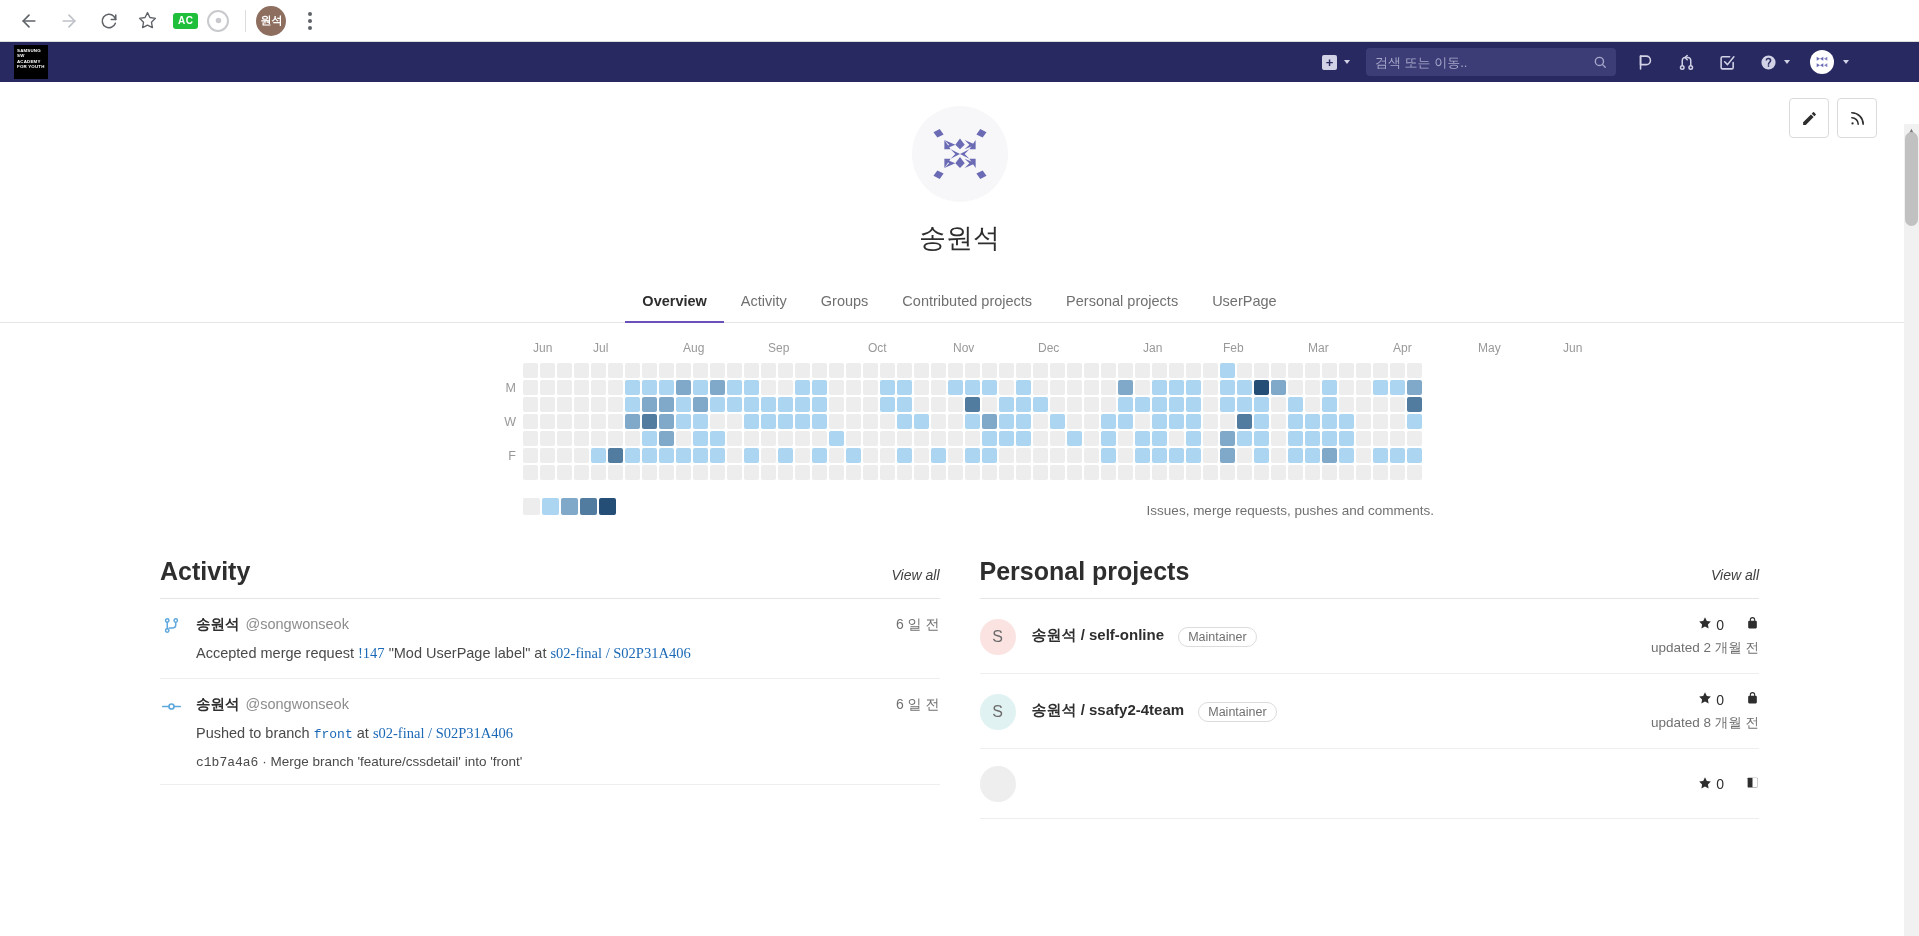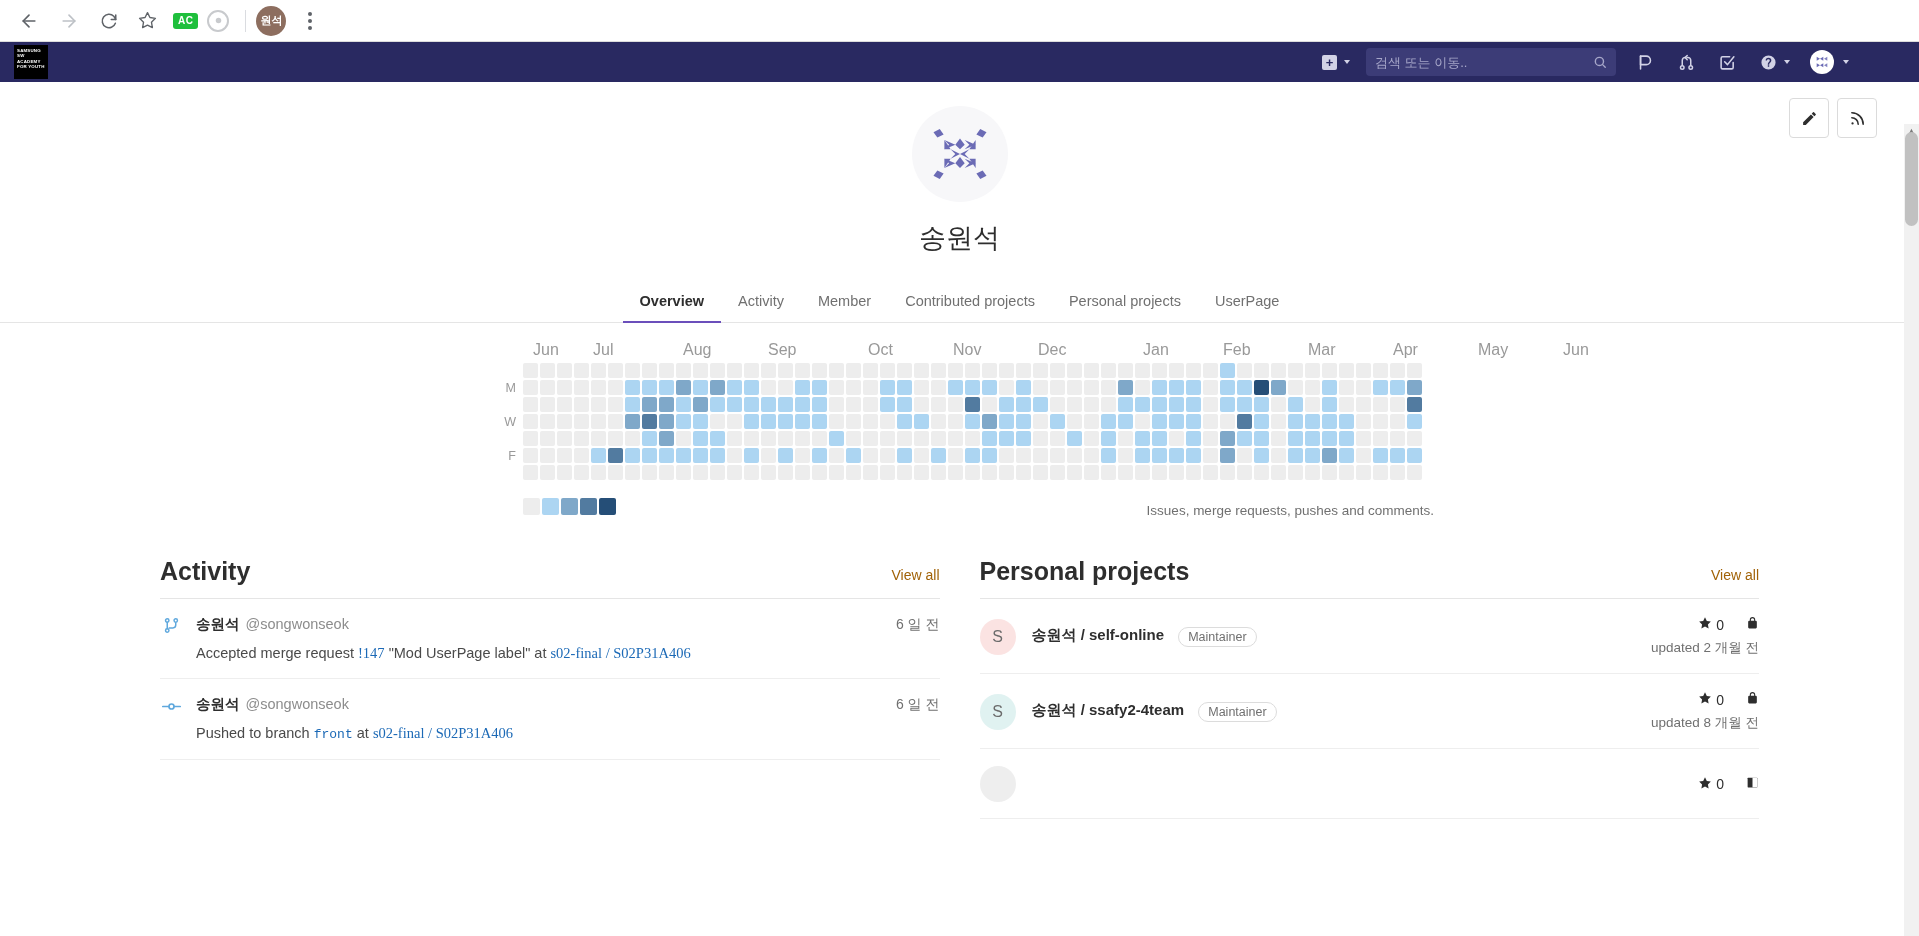--- a/index.html
+++ b/index.html
@@ -121,21 +121,21 @@
     text-decoration:none; position:relative; white-space:nowrap;
   }
   .tab.active { color:#2e2e2e; font-weight:bold; }
   .tab.active::after {
     content:''; position:absolute; left:0; right:0; bottom:-1px; height:2px; background:#6b4fbb;
   }
 
   
   .cal-wrap { display:flex; justify-content:center; margin-top: 18px; }
   .cal { position:relative; }
-  .cal-months { display:flex; height:18px; margin-left:26px; position:relative; font-size:16px; color:#999;text-decoration:underline; }
+  .cal-months { display:flex; height:18px; margin-left:26px; position:relative; font-size:12px; color:#999;text-decoration:underline; }
   .cal-months span { position:absolute; top:0; }
   .cal-body { display:flex; margin-top: 4px; }
   .cal-days {
     width:26px; display:flex; flex-direction:column; font-size:12.5px; color:#999;
     padding-top: 0;
   }
   .cal-days div { height:17px; line-height:17px; text-align:right; padding-right:7px; }
   .cal-grid { display:flex; gap:2px; }
   .cal-col { display:flex; flex-direction:column; gap:2px; }
   .cell { width:15px; height:15px; border-radius:2px; }
@@ -148,21 +148,21 @@
   
   .cols {
     display:flex; gap: 40px; padding: 0 160px; margin-top: 42px;
   }
   .col { flex:1 1 0; min-width:0; }
   .col-head {
     display:flex; align-items:baseline; justify-content:space-between;
     padding-bottom: 12px; border-bottom:1px solid #e5e5e5;
   }
   .col-head h2 { font-size: 25px; font-weight:bold; color:#2e2e2e; }
-  .view-all { font-size:14px; color:#a16207; text-decoration:none; }
+  .view-all { font-size:14px; color:#404040; text-decoration:none;font-style:italic; }
 
   .act-item { display:flex; padding: 16px 0 14px; border-bottom:1px solid #eee; gap:14px; }
   .act-icon { width:22px; flex:0 0 22px; color:#5fa8dd; padding-top:2px; display:flex; justify-content:center; }
   .act-body { flex:1 1 auto; min-width:0; }
   .act-line1 { display:flex; align-items:baseline; }
   .act-user { font-size:14.5px; color:#2e2e2e; font-weight:bold; }
   .act-handle { font-size:14.5px; color:#8c8c8c; margin-left:6px; }
   .act-time { margin-left:auto; font-size:14px; color:#707070; white-space:nowrap; padding-left:12px; }
   .act-desc { font-size:14.5px; color:#4a4a4a; margin-top:9px; line-height:1.45; }
   .act-desc a { color:#1b69b6; text-decoration:none;font-family:Liberation Serif, serif; }
@@ -338,21 +338,21 @@
             <path d="M70 68 L62 56 L70 56 Z"></path>
         </g>
       </svg>
     </div>
     <div class="user-name">송원석</div>
   </div>
 
   <div class="tabs">
     <a class="tab active" href="#">Overview</a>
     <a class="tab" href="#">Activity</a>
-    <a class="tab" href="#">Member</a>
+    <a class="tab" href="#">Groups</a>
     <a class="tab" href="#">Contributed projects</a>
     <a class="tab" href="#">Personal projects</a>
     <a class="tab" href="#">UserPage</a>
   </div>
 
   <div class="cal-wrap">
     <div class="cal">
       <div class="cal-months" id="cal-months">
           <span style="left: 10px;">Jun</span>
           <span style="left: 70px;">Jul</span>
@@ -909,20 +909,23 @@
         </div>
         <div class="act-body">
           <div class="act-line1">
             <span class="act-user">송원석</span>
             <span class="act-handle">@songwonseok</span>
             <span class="act-time">6 일 전</span>
           </div>
           <div class="act-desc">
             <span>Pushed to branch </span><a class="mono" href="#">front</a><span> at </span><a href="#">s02-final / S02P31A406</a>
           </div>
+          <div class="act-commit">
+            <span class="sha">c1b7a4a6</span><span> · </span><span>Merge branch 'feature/cssdetail' into 'front'</span>
+          </div>
         </div>
       </div>
     </div>
 
     <div class="col">
       <div class="col-head">
         <h2>Personal projects</h2>
         <a class="view-all" href="#">View all</a>
       </div>
 

